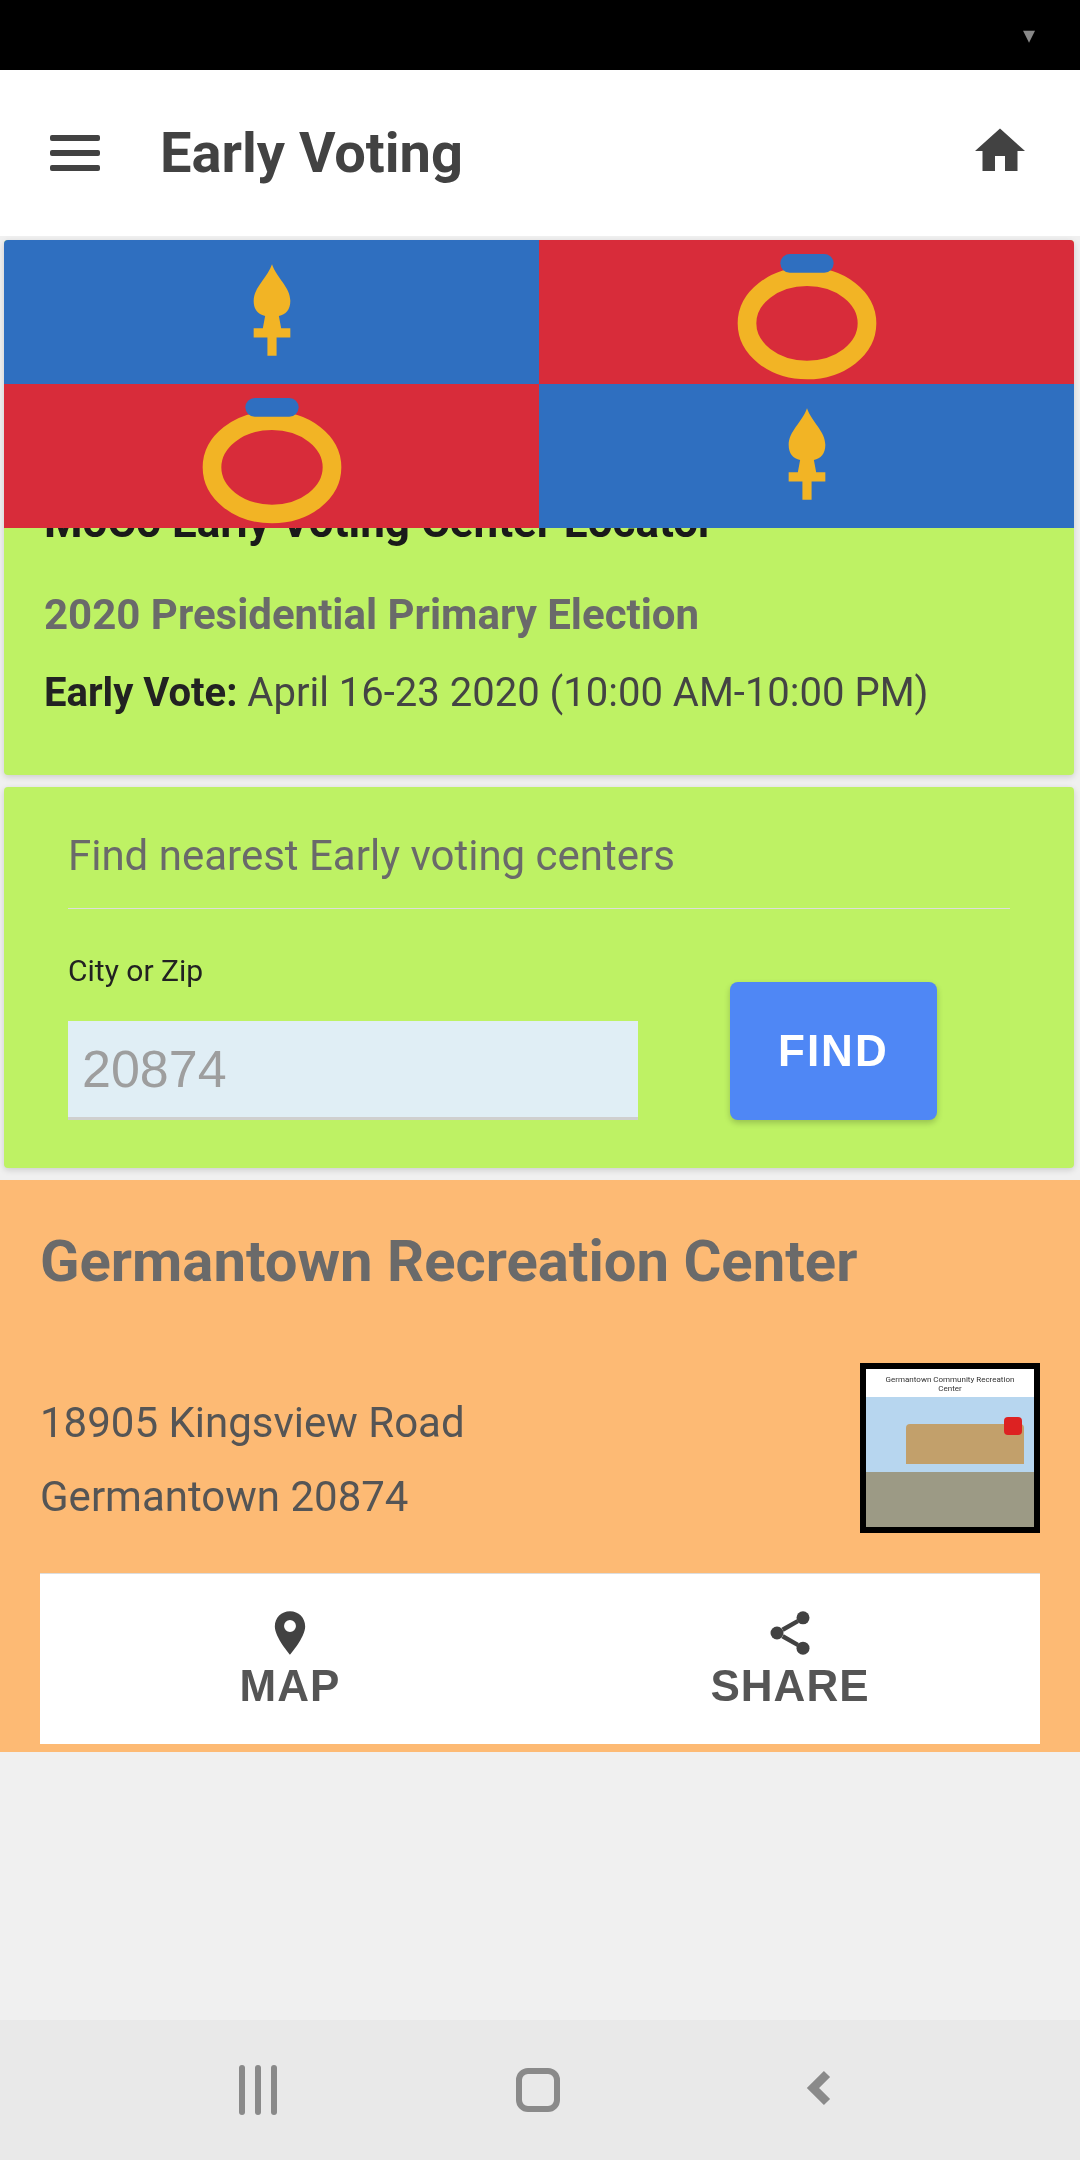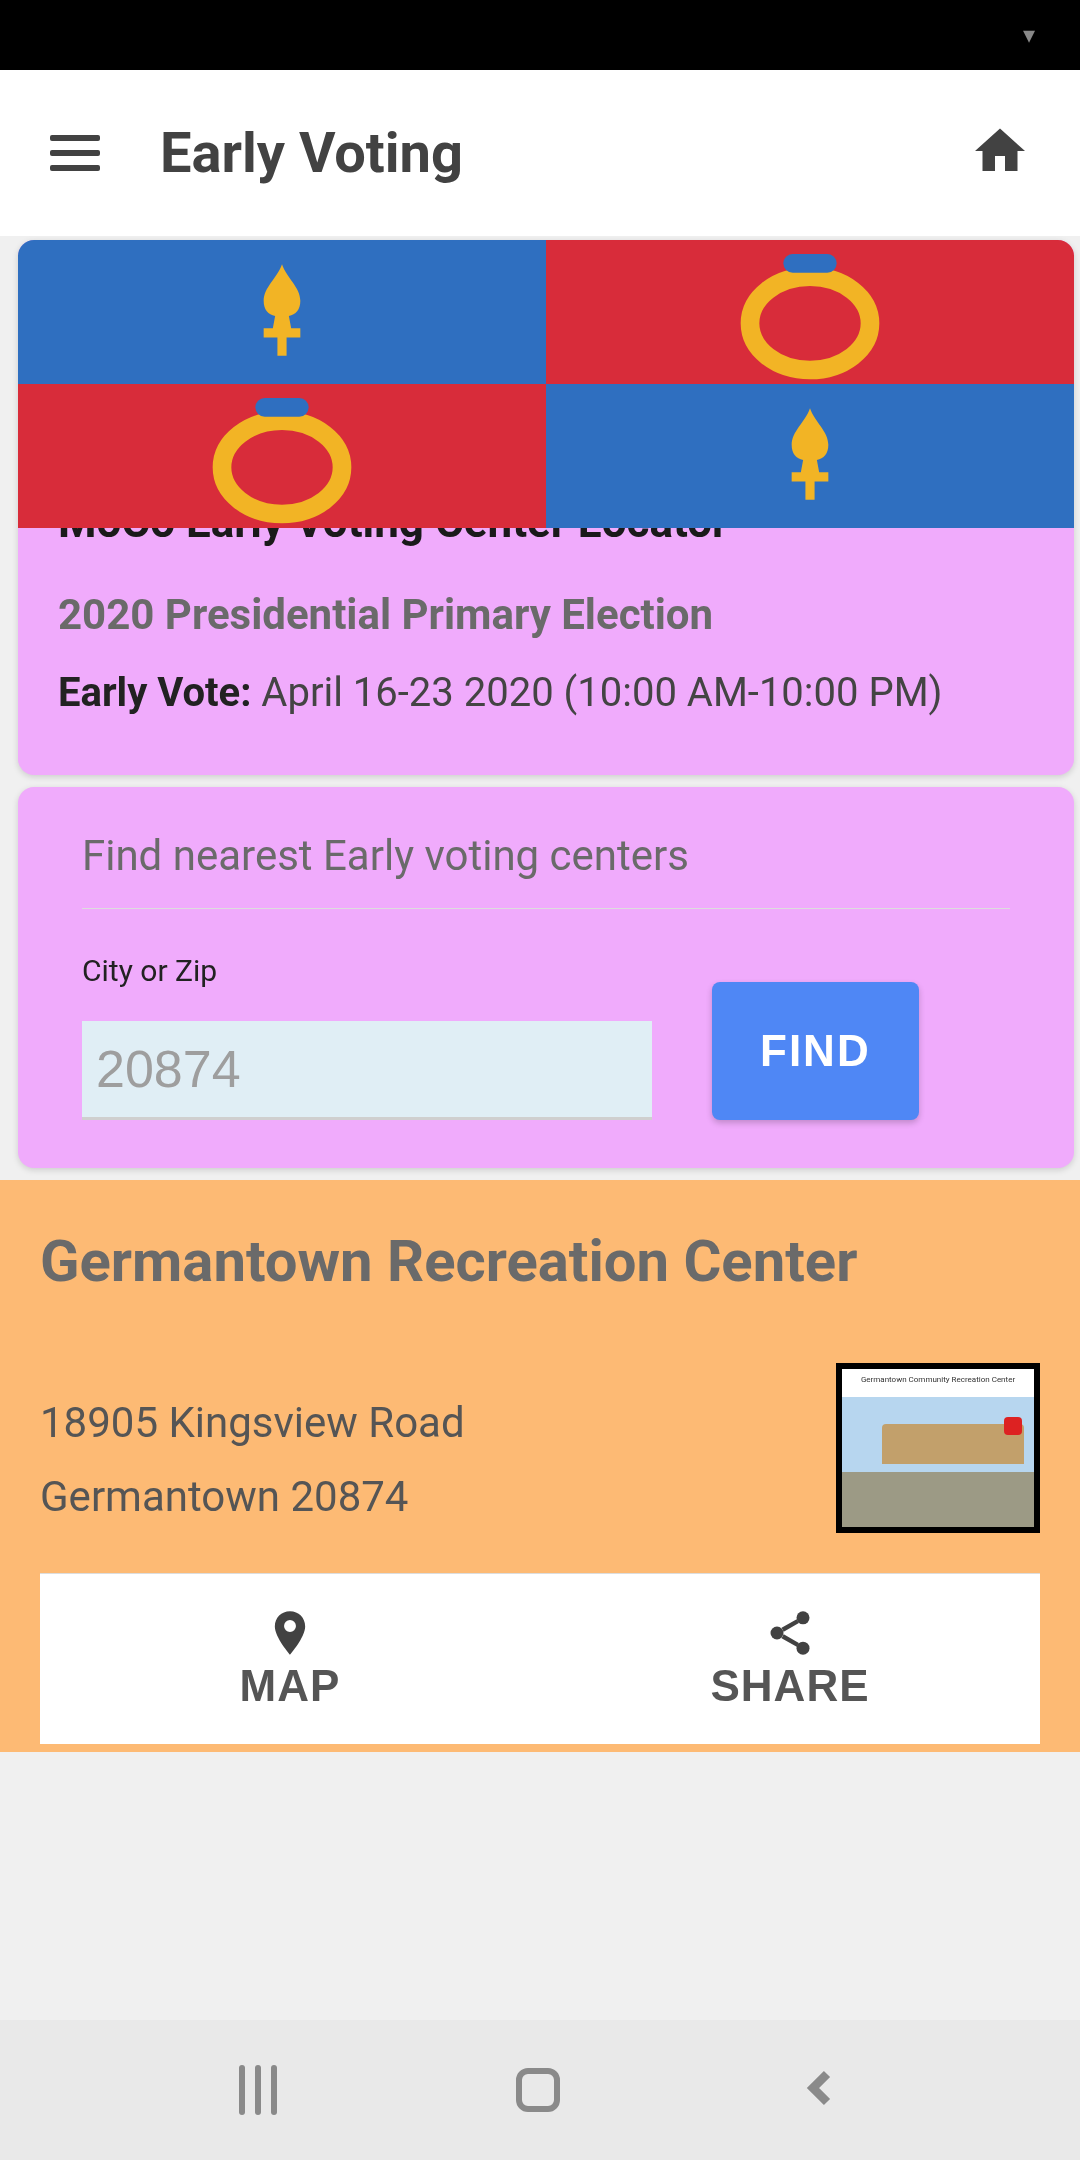--- a/index.html
+++ b/index.html
@@ -48,23 +48,23 @@
     flex: 1;
     font-size: 56px;
     font-weight: 700;
     color: #424242;
   }
   .home-icon svg { width: 60px; height: 60px; fill: #424242; }
 
   .content { padding: 0; }
 
   .card {
-    background: #f0abfc;
-    margin: 4px 6px 12px 18px;
-    border-radius: 16px;
+    background: #bef264;
+    margin: 4px 6px 12px 4px;
+    border-radius: 4px;
     box-shadow: 0 2px 6px rgba(0,0,0,0.15);
     overflow: hidden;
   }
 
   .flag-banner {
     height: 220px;
     display: grid;
     grid-template-columns: 1fr 1fr;
     grid-template-rows: 1fr 1fr;
   }
@@ -108,21 +108,21 @@
   }
   .hr { height: 1px; background: #ddd; margin-bottom: 44px; }
   .input-label {
     font-size: 30px;
     color: #222;
     margin-bottom: -6px;
   }
   .search-row {
     display: flex;
     align-items: flex-end;
-    gap: 60px;
+    gap: 92px;
   }
   .search-input {
     width: 570px;
     font-size: 52px;
     font-weight: 500;
     color: #9e9e9e;
     background: #e0eef5;
     border: none;
     border-bottom: 3px solid #cfcfcf;
     padding: 18px 14px;
@@ -153,21 +153,21 @@
     align-items: flex-end;
     margin-bottom: 40px;
     gap: 20px;
   }
   .result-addr {
     font-size: 42px;
     color: #555;
     line-height: 1.75;
   }
   .result-thumb {
-    width: 204px;
+    width: 180px;
     height: 170px;
     border: 6px solid #000;
     background: linear-gradient(#fff 18%, #b7d6ef 18% 65%, #9c9a85 65%);
     position: relative;
   }
   .result-thumb .label {
     position: absolute;
     top: 6px; left: 10px; right: 10px;
     font-size: 8px;
     text-align: center;

